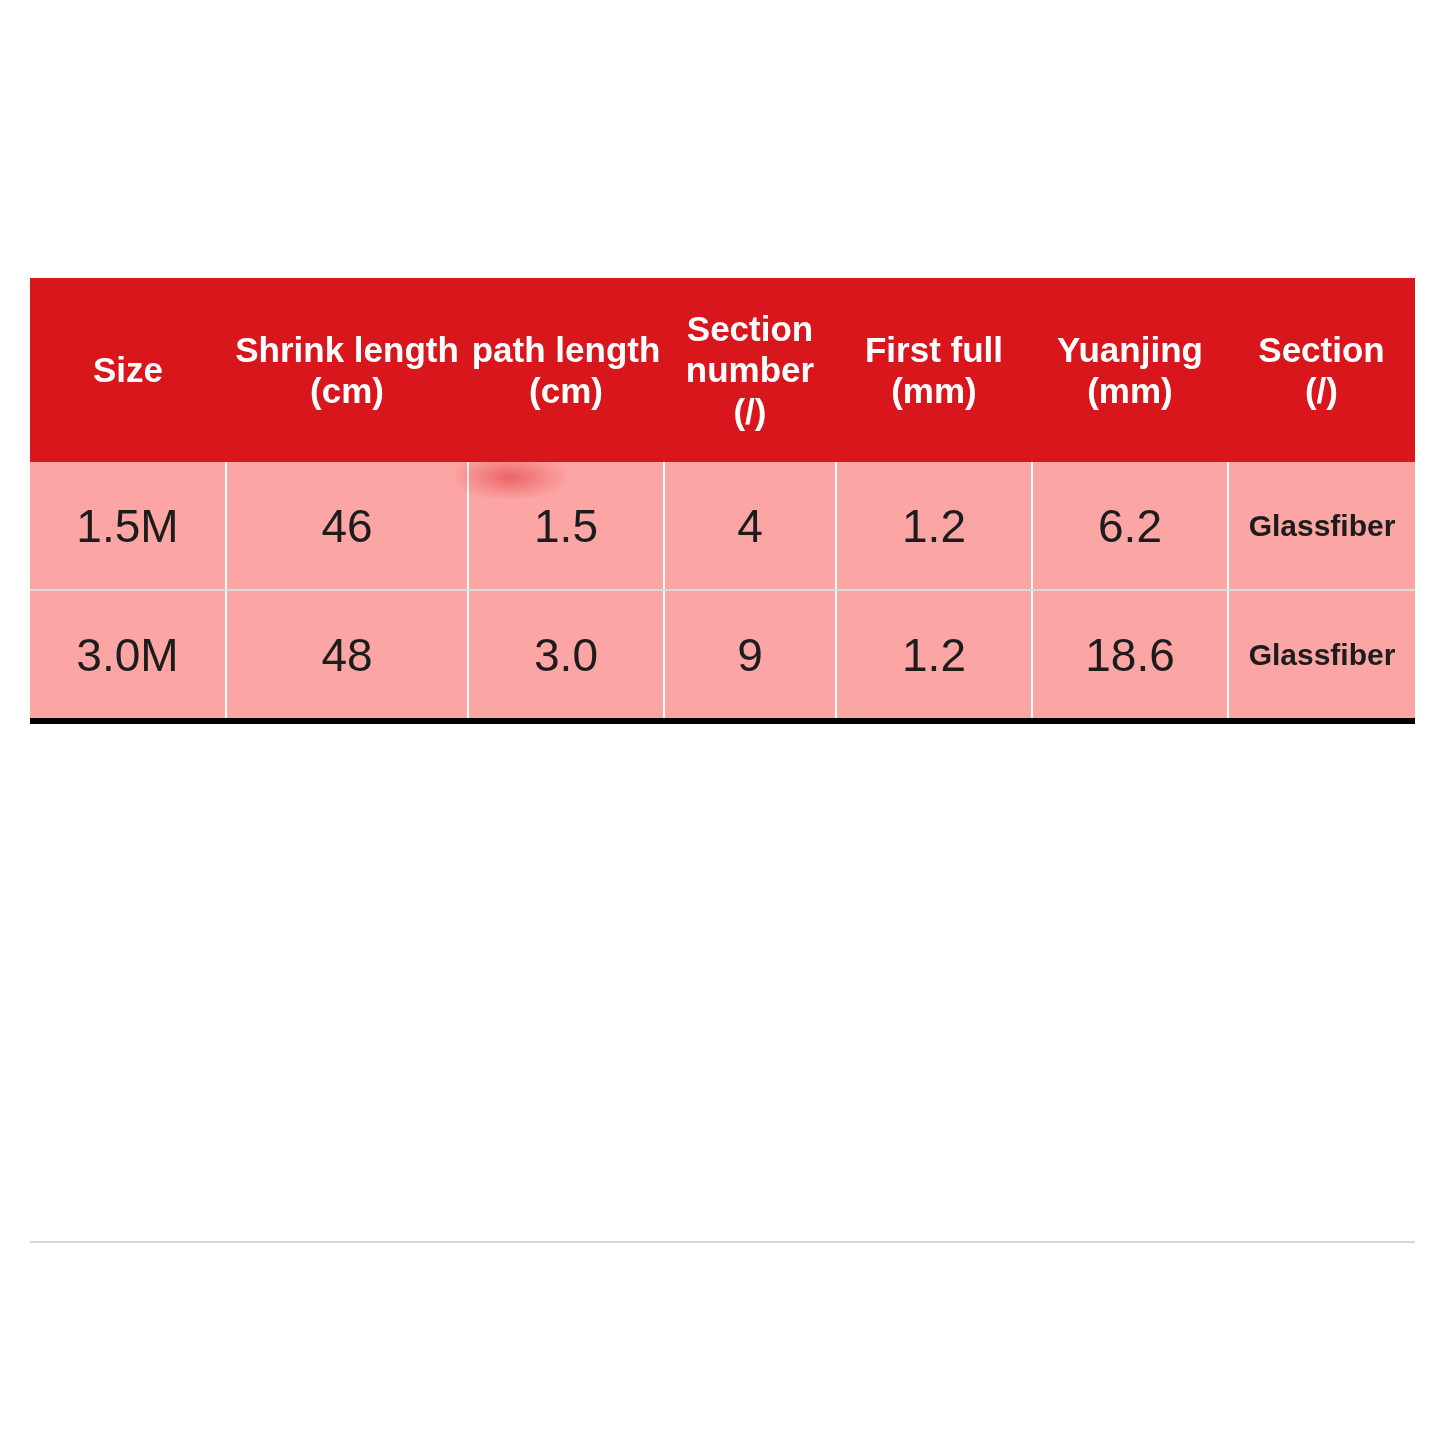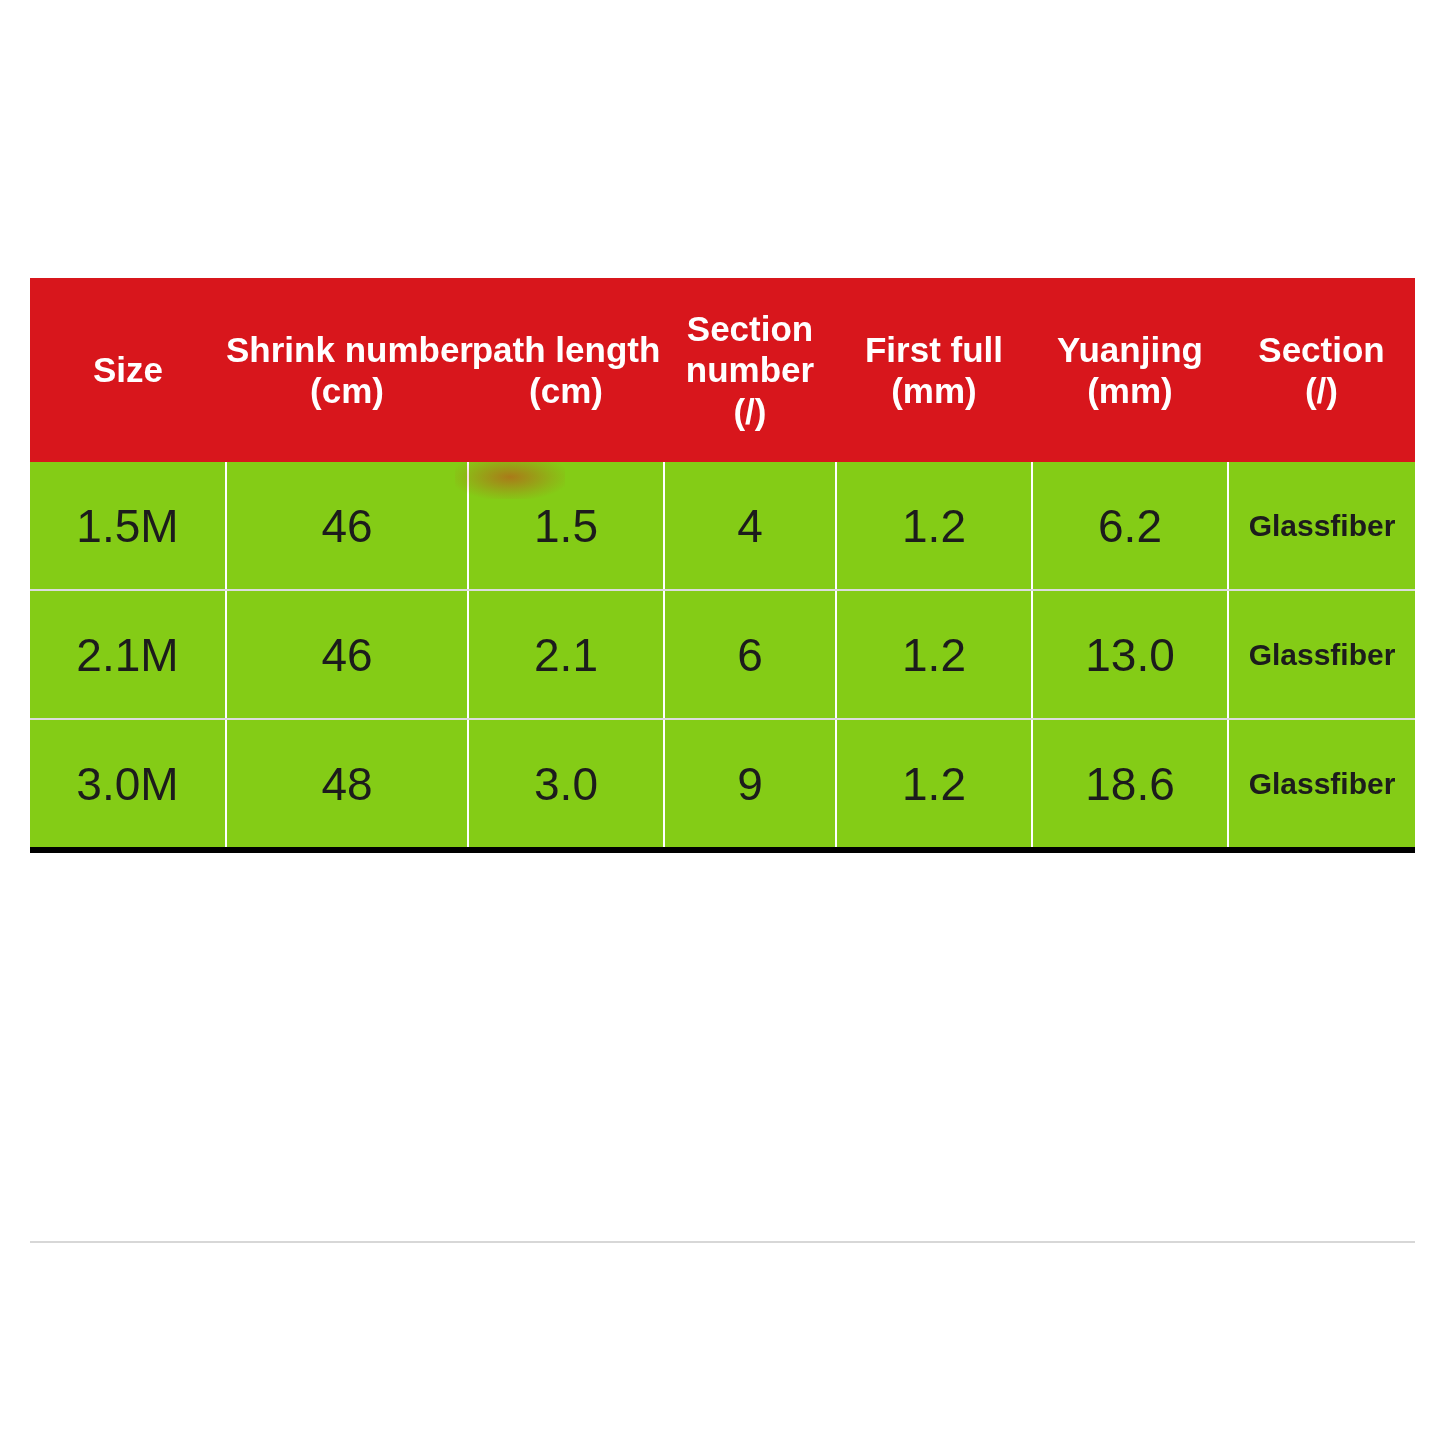--- a/index.html
+++ b/index.html
@@ -54,21 +54,21 @@
   }
   thead th .hl1 { display: block; white-space: nowrap; }
   thead th .hl2 { display: block; white-space: nowrap; }
 
   tbody td {
     height: 125px;
     text-align: center;
     vertical-align: middle;
     font-size: 46px;
     color: #1c1c1c;
-    background: #84cc16;
+    background: #fca5a5;
     border-right: 2px solid #ffffff;
     border-bottom: 2px solid #dcdcdc;
     font-weight: normal;
   }
   tbody td.material {
     font-size: 30px;
     font-weight: bold;
     color: #1c1c1c;
   }
   tbody tr:last-child td {
@@ -109,21 +109,21 @@
         <col class="c4">
         <col class="c5">
         <col class="c6">
     </colgroup>
     <thead>
       <tr>
         <th>
           <span class="hl1">Size</span>
         </th>
         <th>
-          <span class="hl1">Shrink number</span>
+          <span class="hl1">Shrink length</span>
           <span class="hl2">(cm)</span>
         </th>
         <th>
           <span class="hl1">path length</span>
           <span class="hl2">(cm)</span>
         </th>
         <th>
           <span class="hl1">Section</span>
           <span class="hl1">number</span>
           <span class="hl2">(/)</span>
@@ -146,29 +146,20 @@
       <tr>
         <td>1.5M</td>
         <td>46</td>
         <td>1.5</td>
         <td>4</td>
         <td>1.2</td>
         <td>6.2</td>
         <td class="material">Glassfiber</td>
       </tr>
       <tr>
-        <td>2.1M</td>
-        <td>46</td>
-        <td>2.1</td>
-        <td>6</td>
-        <td>1.2</td>
-        <td>13.0</td>
-        <td class="material">Glassfiber</td>
-      </tr>
-      <tr>
         <td>3.0M</td>
         <td>48</td>
         <td>3.0</td>
         <td>9</td>
         <td>1.2</td>
         <td>18.6</td>
         <td class="material">Glassfiber</td>
       </tr>
     </tbody>
   </table>

